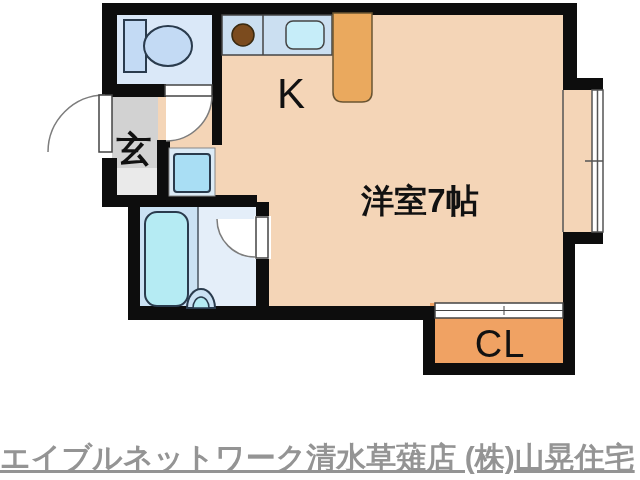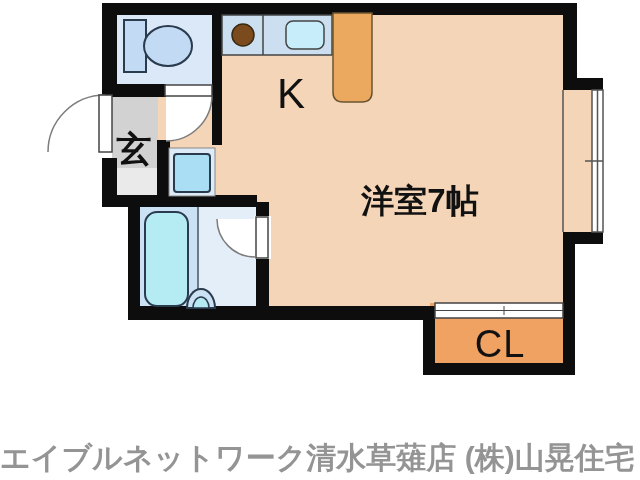--- a/index.html
+++ b/index.html
@@ -8,21 +8,21 @@
   #plan{position:absolute;left:0;top:0;}
   .wall{fill:#0d0d0d;}
   .doorleaf{fill:#ffffff;stroke:#444444;stroke-width:1.5;}
   .swing{fill:#ffffff;}
   .arc{fill:none;stroke:#7d7d7d;stroke-width:1.5;}
   .thin{stroke:#4a5560;stroke-width:1.5;fill:none;}
   .fixture{stroke:#2a3b4d;stroke-width:2;}
   .winline{stroke:#555555;stroke-width:1.5;fill:none;}
   .label{fill:#111111;font-family:"Liberation Sans","DejaVu Sans",sans-serif;}
   #caption{position:absolute;left:0;top:438px;width:616px;text-align:center;
-           font-size:30px;font-weight:700;color:#949494;white-space:nowrap;}
+           font-size:30px;font-weight:700;color:#949494;white-space:nowrap;text-decoration:underline;}
 </style>
 </head>
 <body>
 
 <div id="stage">
   <svg id="plan" width="640" height="480" viewBox="0 0 640 480">
 
     <rect x="217" y="10" width="350" height="300" fill="#f4d5b7"></rect>
     <rect x="560" y="85" width="32" height="150" fill="#f4d5b7"></rect>
     <rect x="157" y="90" width="65" height="110" fill="#f4d5b7"></rect>

